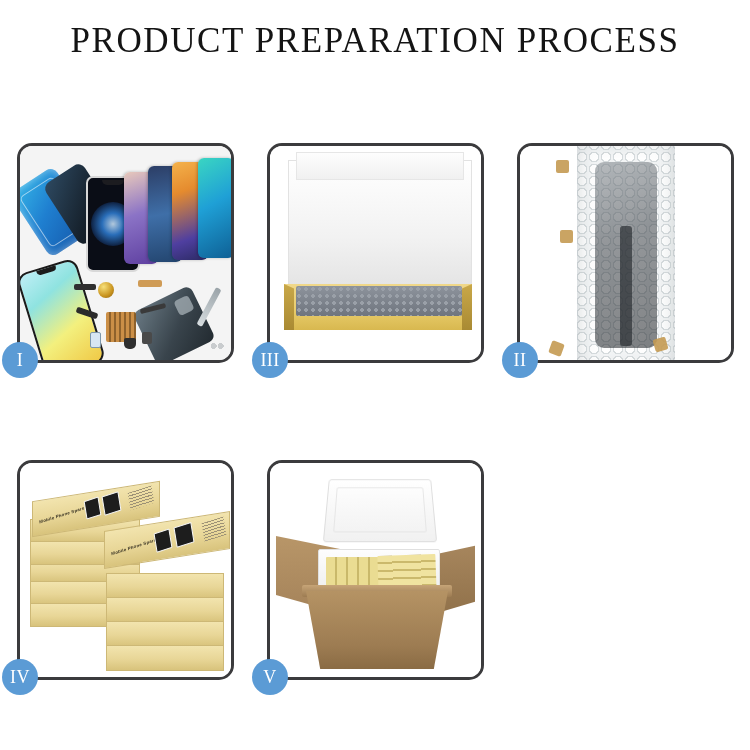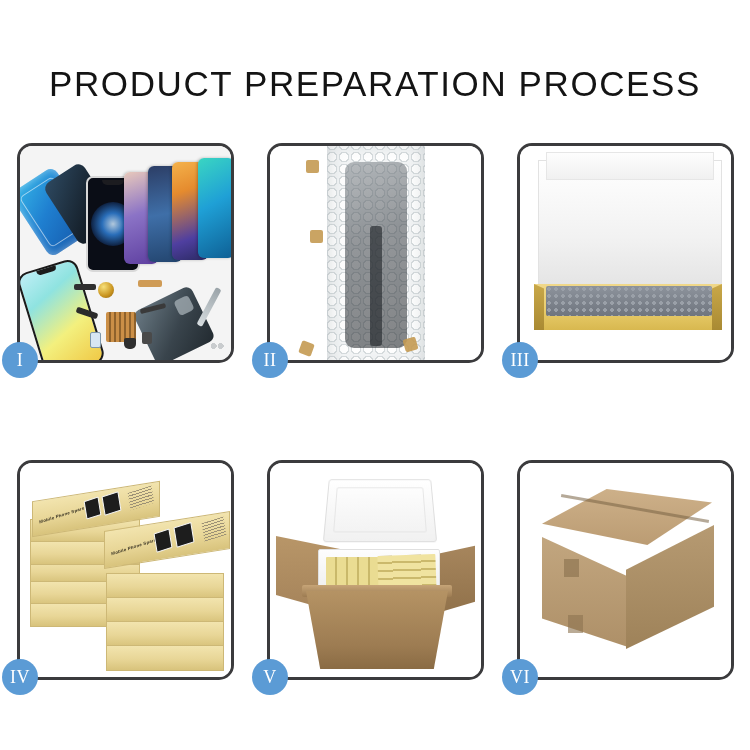--- a/index.html
+++ b/index.html
@@ -17,27 +17,27 @@
 
   
   .header {
     position: absolute;
     left: 0; top: 0;
     width: 750px;
     text-align: center;
   }
   .title {
     margin: 0;
-    padding-top: 66px;
+    padding-top: 23px;
     font-size: 35px;
     font-weight: 400;
     letter-spacing: 1.6px;
     color: #141414;
     line-height: 1.05;
-    font-family: Liberation Sans, sans-serif;
+    font-family: Liberation Serif, serif;
   }
   .subtitle {
     margin: 0;
     padding-top: 10px;
     font-size: 15.5px;
     font-weight: 400;
     color: #1c1c1c;
     letter-spacing: 0.1px;
   }
 
@@ -400,41 +400,41 @@
       <div class="shape bar-d"></div>
       <div class="shape dot-e"></div>
       <div class="shape dot-f"></div>
       <div class="shape dot-g"></div>
       <div class="shape screws"></div>
     </div>
     <div class="badge">I</div>
   </div>
 
   <div class="panel">
+    <div class="panel-photo p3">
+      <div class="box3-lid"></div>
+      <div class="box3-lid-top"></div>
+      <div class="box3-base"></div>
+      <div class="box3-foam"></div>
+    </div>
+    <div class="badge">III</div>
+  </div>
+
+  <div class="panel">
     <div class="panel-photo p2">
       <div class="bubblebag">
         <div class="inner-part"></div>
         <div class="inner-flex"></div>
       </div>
       <div class="tape tape1"></div>
       <div class="tape tape2"></div>
       <div class="tape tape3"></div>
       <div class="tape tape4"></div>
     </div>
     <div class="badge">II</div>
-  </div>
-
-  <div class="panel">
-    <div class="panel-photo p3">
-      <div class="box3-lid"></div>
-      <div class="box3-lid-top"></div>
-      <div class="box3-base"></div>
-      <div class="box3-foam"></div>
-    </div>
-    <div class="badge">III</div>
   </div>
 
   <div class="panel">
     <div class="panel-photo p4">
 
       <div class="stack-box" style="left:10px; top:96px; width:108px; height:22px;"></div>
       <div class="stack-box" style="left:10px; top:118px; width:108px; height:22px;"></div>
       <div class="stack-box" style="left:10px; top:140px; width:108px; height:22px;"></div>
       <div class="stack-box" style="left:10px; top:56px; width:108px; height:22px;"></div>
       <div class="stack-box" style="left:10px; top:78px; width:108px; height:22px;"></div>
@@ -468,25 +468,14 @@
       <div class="flap-r"></div>
       <div class="foam-box"></div>
       <div class="yellow-packs"></div>
       <div class="yellow-packs2"></div>
       <div class="carton-rim"></div>
       <div class="carton-front"></div>
     </div>
     <div class="badge">V</div>
   </div>
 
-  <div class="panel">
-    <div class="panel-photo p6">
-      <div class="c6-top"></div>
-      <div class="c6-left"></div>
-      <div class="c6-right"></div>
-      <div class="c6-seam"></div>
-      <div class="c6-tape1"></div>
-      <div class="c6-tape2"></div>
-    </div>
-    <div class="badge">VI</div>
-  </div>
 
 </div>
 
 </body></html>

